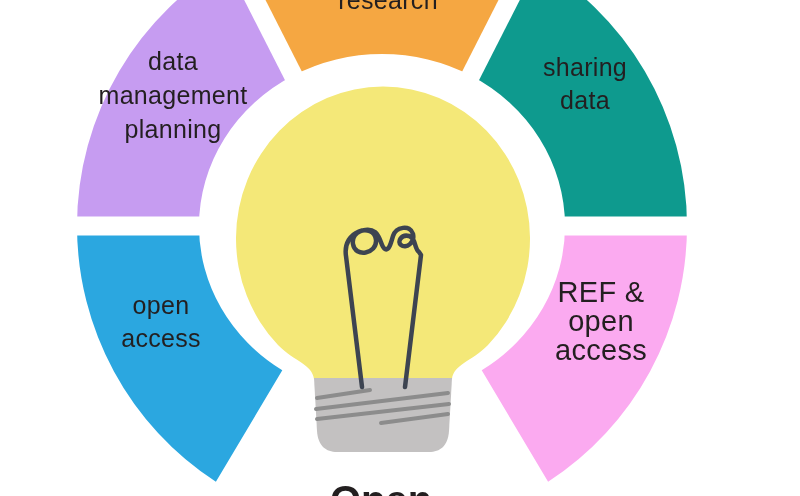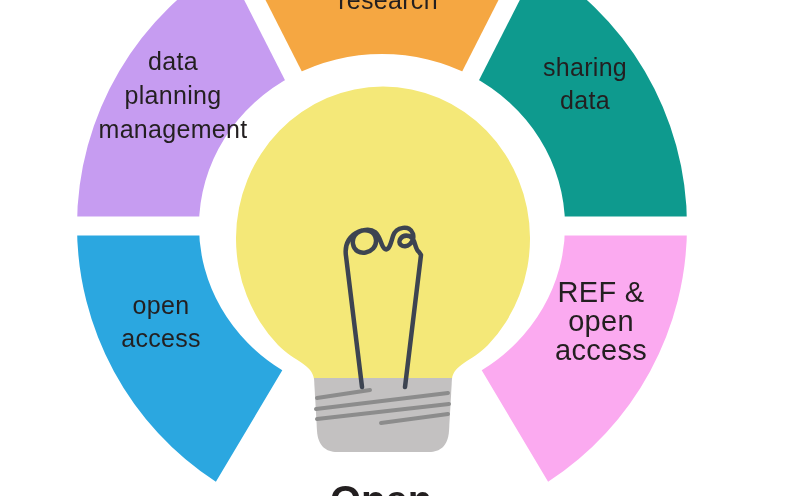--- a/index.html
+++ b/index.html
@@ -66,22 +66,22 @@
                L 421,255 L 405,387" stroke="#3d4451"></path>
     </g>
   </svg>
 
   <div class="label" id="lbl-research">
     <span class="ln">research</span>
   </div>
 
   <div class="label" id="lbl-dmp">
     <span class="ln">data</span>
+    <span class="ln">management</span>
     <span class="ln">planning</span>
-    <span class="ln">management</span>
   </div>
 
   <div class="label" id="lbl-sharing">
     <span class="ln">sharing</span>
     <span class="ln">data</span>
   </div>
 
   <div class="label" id="lbl-openaccess">
     <span class="ln">open</span>
     <span class="ln">access</span>

